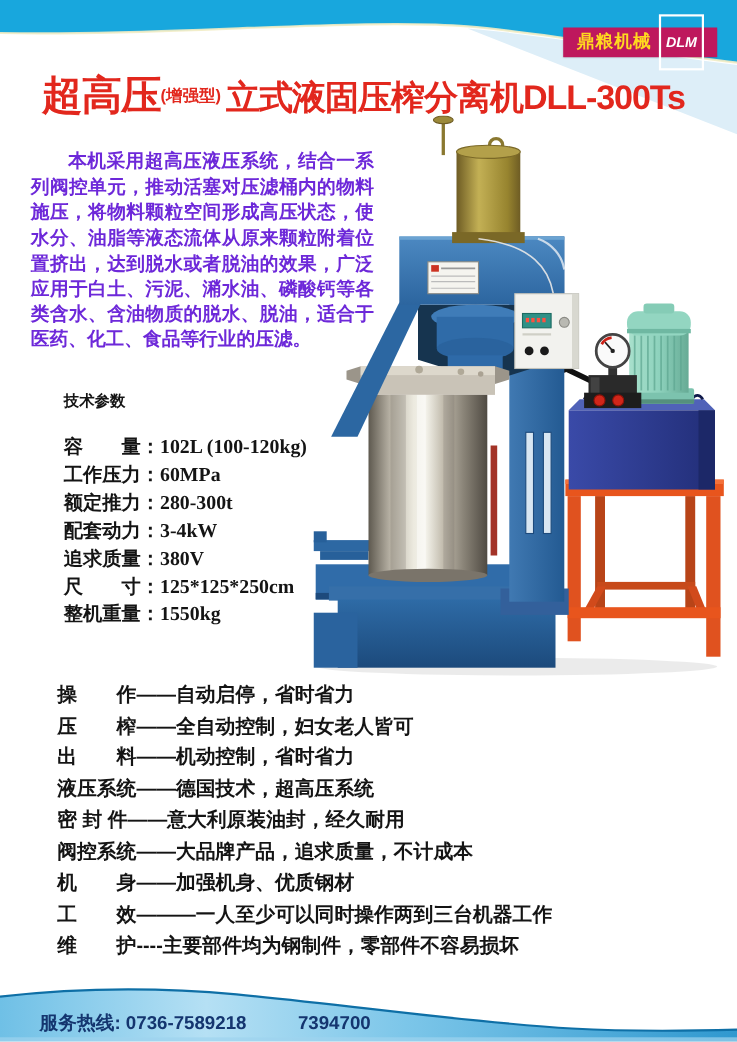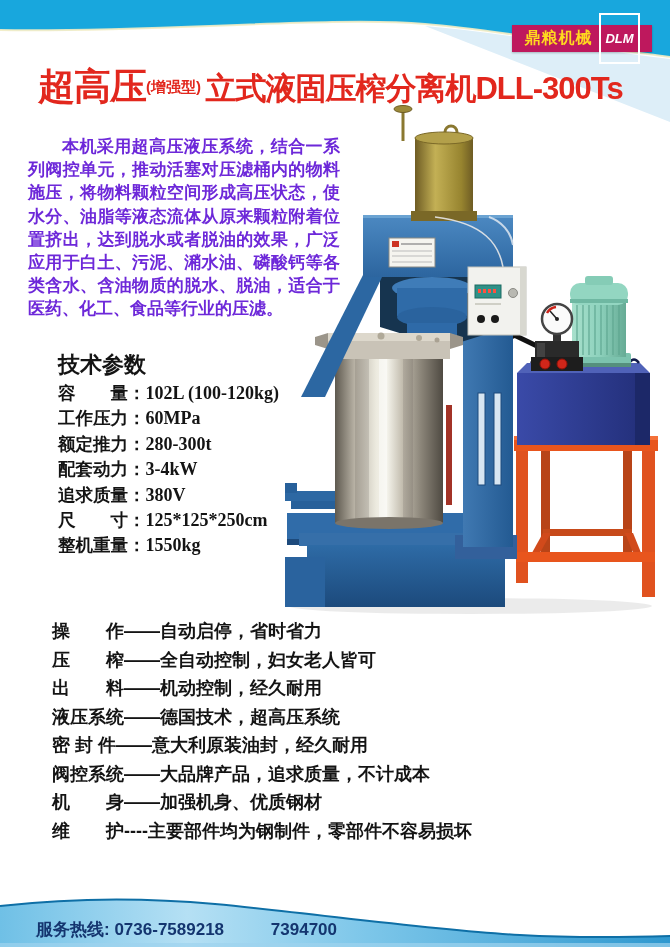--- a/index.html
+++ b/index.html
@@ -20,21 +20,21 @@
   .title .t1{font-size:37px;letter-spacing:-1px;}
   .title .t2{font-size:15px;vertical-align:7px;}
   .title .t3{font-size:31px;letter-spacing:-1px;margin-top:33px;}
 
   
   .intro{left:28px;top:118px;width:312px;font-size:17px;line-height:23.2px;font-weight:bold;color:#6d28d9;
          text-align:justify;text-indent:2em;}
 
   
   .specs{left:58px;top:352px;color:#141414;}
-  .specs .heading{font-size:22px;font-weight:bold;line-height:25px;margin-bottom:4px;}
+  .specs .heading{font-size:14px;font-weight:bold;line-height:25px;margin-bottom:17px;}
   .spec-row{font-size:17.5px;font-weight:bold;line-height:25.4px;white-space:nowrap;}
   .spec-value{font-family:"Liberation Serif","DejaVu Serif",serif;font-size:18px;}
 
   
   .features{left:52px;top:617px;width:590px;color:#141414;}
   .feature-item{font-size:18px;font-weight:bold;line-height:28.5px;white-space:nowrap;}
 
   
   .footer-band{left:0;top:890px;width:670px;height:57px;}
   .hotline{left:36px;top:918px;color:#14356f;font-weight:bold;font-size:17px;white-space:nowrap;}
@@ -255,25 +255,26 @@
     <div class="spec-row"><span>额定推力：</span><span class="spec-value">280-300t</span></div>
     <div class="spec-row"><span>配套动力：</span><span class="spec-value">3-4kW</span></div>
     <div class="spec-row"><span>追求质量：</span><span class="spec-value">380V</span></div>
     <div class="spec-row"><span>尺　　寸：</span><span class="spec-value">125*125*250cm</span></div>
     <div class="spec-row"><span>整机重量：</span><span class="spec-value">1550kg</span></div>
   </div>
 
   <div class="abs features">
     <div class="feature-item">操　　作——自动启停，省时省力</div>
     <div class="feature-item">压　　榨——全自动控制，妇女老人皆可</div>
-    <div class="feature-item">出　　料——机动控制，经久耐用</div>
+    <div class="feature-item">出　　料——机动控制，省时省力</div>
     <div class="feature-item">液压系统——德国技术，超高压系统</div>
     <div class="feature-item">密 封 件——意大利原装油封，经久耐用</div>
     <div class="feature-item">阀控系统——大品牌产品，追求质量，不计成本</div>
     <div class="feature-item">机　　身——加强机身、优质钢材</div>
+    <div class="feature-item">工　　效———一人至少可以同时操作两到三台机器工作</div>
     <div class="feature-item">维　　护----主要部件均为钢制件，零部件不容易损坏</div>
   </div>
 
   <svg class="abs footer-band" viewBox="0 0 670 57" aria-hidden="true">
     <defs>
       <linearGradient id="gFoot" x1="0" y1="0" x2="1" y2="0">
         <stop offset="0" stop-color="#6fc0e6"></stop>
           <stop offset="0.28" stop-color="#b5e0f4"></stop>
         <stop offset="0.55" stop-color="#7cc6e9"></stop>
           <stop offset="1" stop-color="#2f98cf"></stop>

